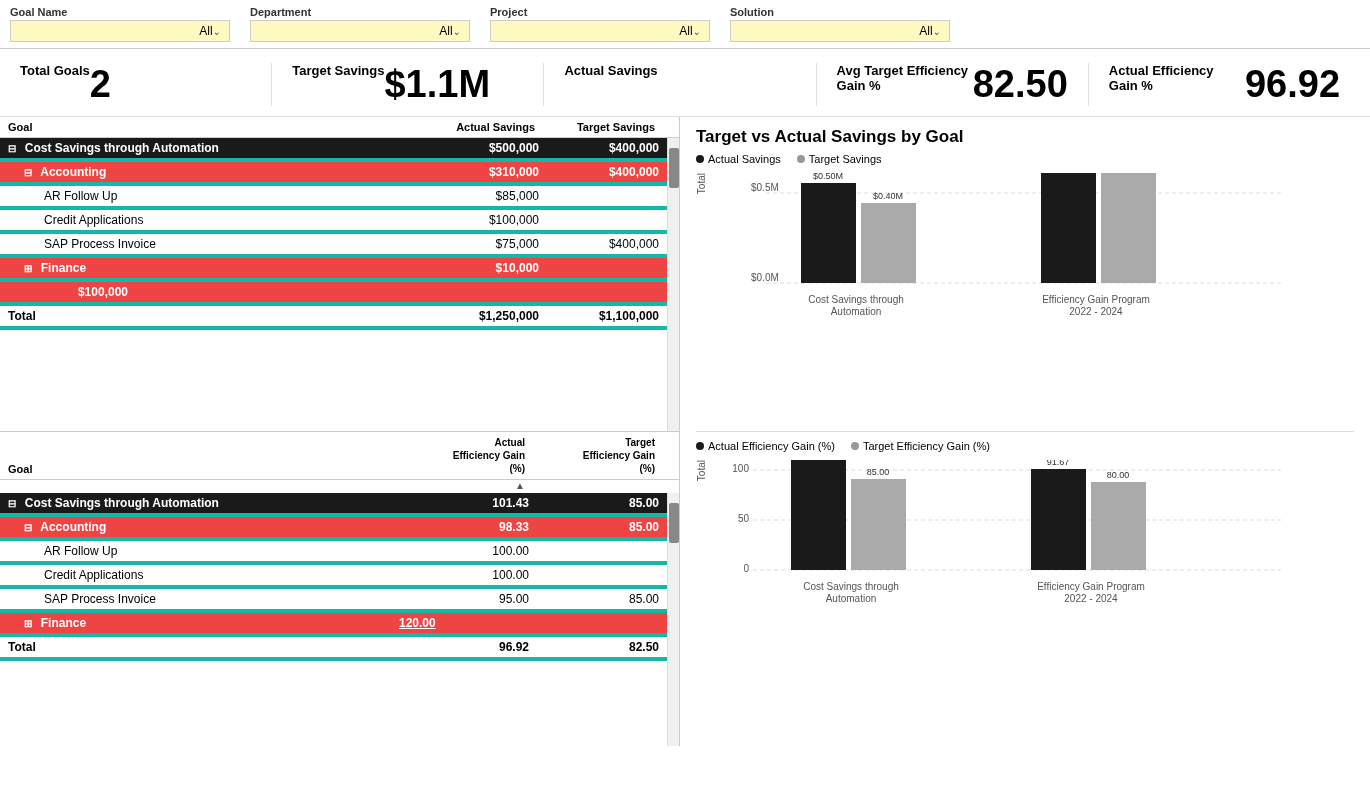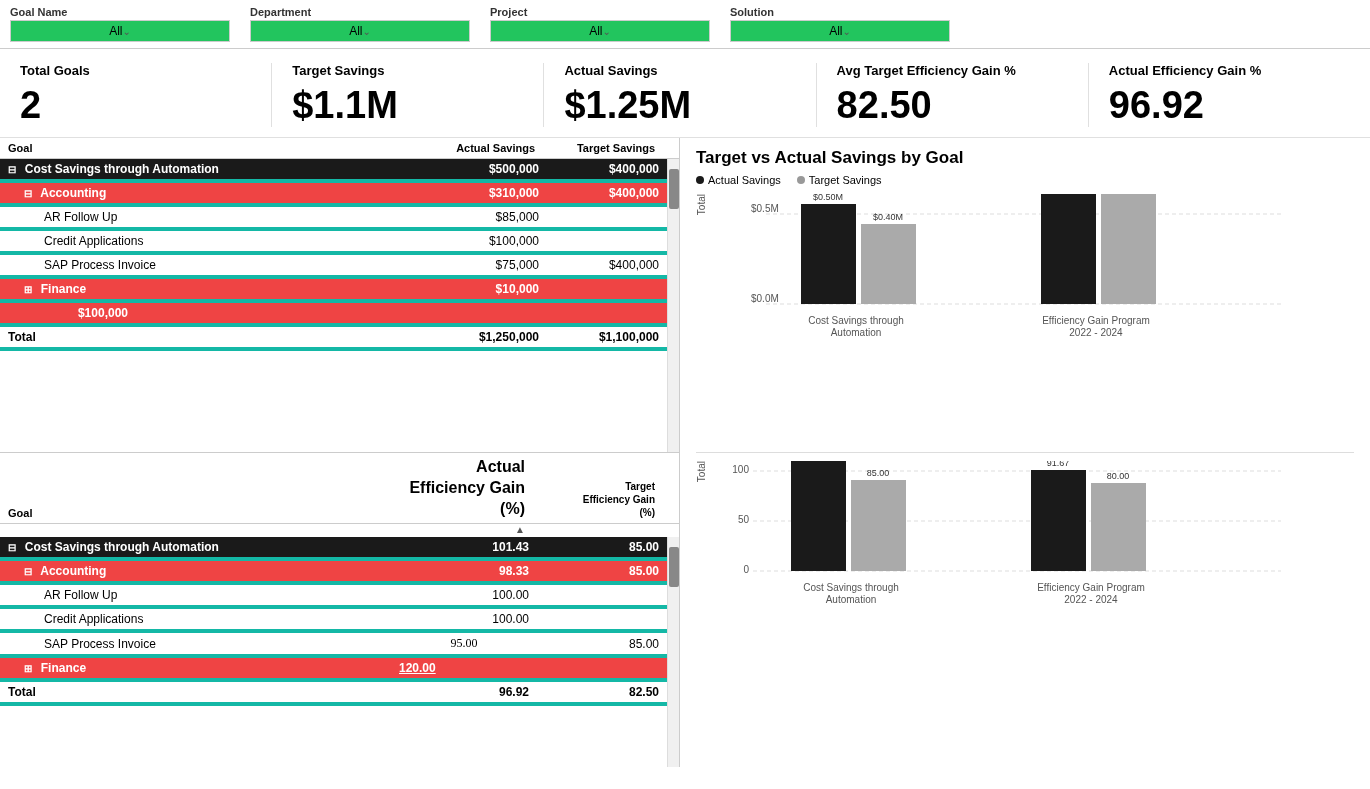--- a/index.html
+++ b/index.html
@@ -20,41 +20,41 @@
     }
     .filter-label {
       font-size: 11px;
       font-weight: 600;
       color: #333;
       margin-bottom: 2px;
     }
     .filter-select {
       display: flex;
       align-items: center;
-      justify-content: center;
+      justify-content: flex-end;
       border: 1px solid #ccc;
       padding: 3px 8px;
-      background: #22c55e;
+      background: #fef9c3;
       cursor: pointer;
       font-size: 12px;
       min-width: 200px;
     }
     .chevron { font-size: 10px; color: #555; }
 
     
     .kpi-row {
       display: flex;
       padding: 14px 10px 10px 10px;
       gap: 0;
       border-bottom: 1px solid #e0e0e0;
     }
     .kpi-card {
       flex: 1;
       display: flex;
-      flex-direction: column;
+      flex-direction: row;
       align-items: flex-start;
       padding: 0 20px;
       border-right: 1px solid #e0e0e0;
     }
     .kpi-card:first-child { padding-left: 10px; }
     .kpi-card:last-child { border-right: none; }
     .kpi-label {
       font-size: 13px;
       font-weight: 700;
       color: #000;
@@ -230,21 +230,20 @@
   <div class="kpi-card">
     <div class="kpi-label">Total Goals</div>
     <div class="kpi-value">2</div>
   </div>
   <div class="kpi-card">
     <div class="kpi-label">Target Savings</div>
     <div class="kpi-value">$1.1M</div>
   </div>
   <div class="kpi-card">
     <div class="kpi-label">Actual Savings</div>
-    <div class="kpi-value">$1.25M</div>
   </div>
   <div class="kpi-card">
     <div class="kpi-label">Avg Target Efficiency Gain %</div>
     <div class="kpi-value">82.50</div>
   </div>
   <div class="kpi-card">
     <div class="kpi-label">Actual Efficiency Gain %</div>
     <div class="kpi-value">96.92</div>
   </div>
 </div>
@@ -329,21 +328,21 @@
           </div>
         <div class="scroll-track">
           <div class="scroll-thumb"></div>
         </div>
       </div>
     </div>
 
     <div class="table-section-2">
       <div class="table-header-row" style="align-items: flex-end;">
         <div class="th-goal">Goal</div>
-        <div class="th-actual" style="width:130px; font-size:16px; line-height:1.3; text-align:right;">
+        <div class="th-actual" style="width:130px; font-size:10px; line-height:1.3; text-align:right;">
           Actual<br>Efficiency Gain<br>(%)
         </div>
         <div class="th-target" style="width:130px; font-size:10px; line-height:1.3; text-align:right;">
           Target<br>Efficiency Gain<br>(%)
         </div>
         <div class="th-scroll"></div>
       </div>
 
       <div style="display:flex; padding: 0px 8px 2px 8px; font-size:10px; color:#555;">
         <div style="flex:1;"></div>
@@ -383,21 +382,21 @@
         <span>Credit Applications</span>
       </div>
       <div style="width:130px; text-align:right;">100.00</div>
       <div style="width:130px; text-align:right;"></div>
     </div>
             <div class="tr">
       <div class="td-goal" style="padding-left:36px;">
         
         <span>SAP Process Invoice</span>
       </div>
-      <div style="width:130px; text-align:center;font-family:Liberation Serif, serif;">95.00</div>
+      <div style="width:130px; text-align:right;">95.00</div>
       <div style="width:130px; text-align:right;">85.00</div>
     </div>
             <div class="tr sub-header">
       <div class="td-goal" style="padding-left:16px;">
         <span style="margin-right:5px;font-size:10px;">⊞</span>
         <span>Finance</span>
       </div>
       <div style="width:130px; text-align:left;text-decoration:underline;">120.00</div>
       <div style="width:130px; text-align:right;"></div>
     </div>
@@ -459,20 +458,30 @@
           <text x="145" y="142" text-anchor="middle" font-size="10" fill="#555">Automation</text>
           <text x="385" y="130" text-anchor="middle" font-size="10" fill="#555">Efficiency Gain Program</text>
           <text x="385" y="142" text-anchor="middle" font-size="10" fill="#555">2022 - 2024</text>
         </svg>
       </div>
     </div>
 
     <div class="chart-divider"></div>
 
     <div class="chart-section">
+      <div class="chart-legend">
+        <div class="legend-item">
+          <div class="legend-dot" style="background:#1a1a1a;"></div>
+          <span>Actual Efficiency Gain (%)</span>
+        </div>
+        <div class="legend-item">
+          <div class="legend-dot" style="background:#999;"></div>
+          <span>Target Efficiency Gain (%)</span>
+        </div>
+      </div>
       <div style="display:flex; flex:1; align-items:stretch;">
         <div style="display:flex; flex-direction:column; justify-content:space-between; align-items:flex-end; padding-right:4px; padding-bottom:30px; font-size:10px; color:#555;">
           <span style="writing-mode: vertical-rl; transform:rotate(180deg); font-size:10px; color:#555; margin-bottom:4px;">Total</span>
         </div>
         <svg width="580" height="200">
 
           <text x="38" y="12" font-size="10" fill="#555" text-anchor="end">100</text>
           <line x1="42" y1="10" x2="570" y2="10" stroke="#ddd" stroke-dasharray="4,3" stroke-width="1"></line>
           <text x="38" y="62" font-size="10" fill="#555" text-anchor="end">50</text>
           <line x1="42" y1="60" x2="570" y2="60" stroke="#ddd" stroke-dasharray="4,3" stroke-width="1"></line>

